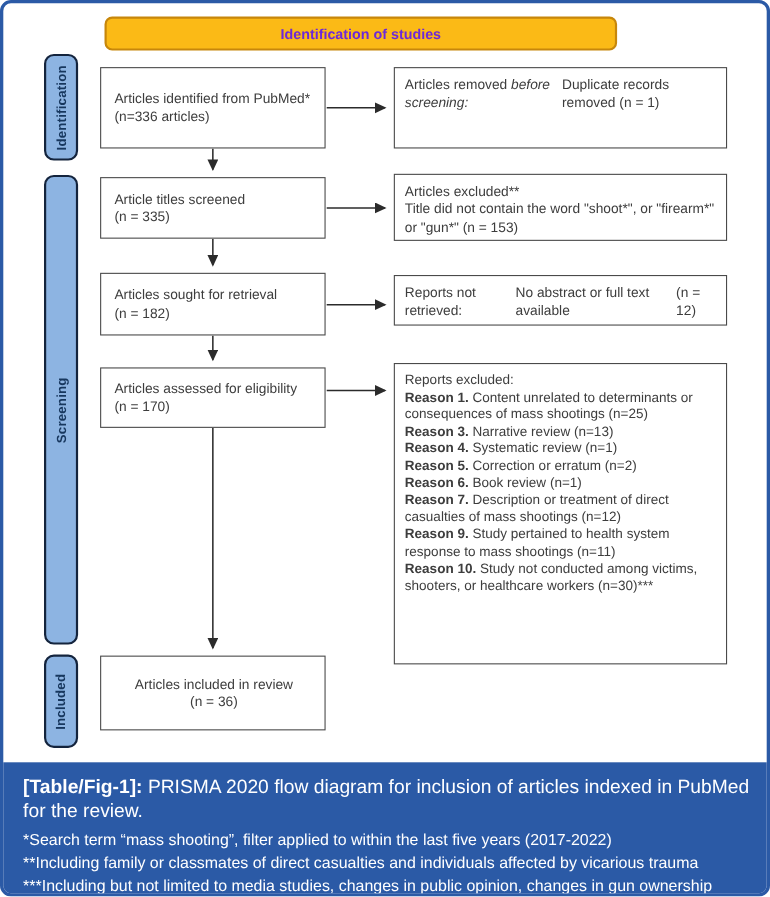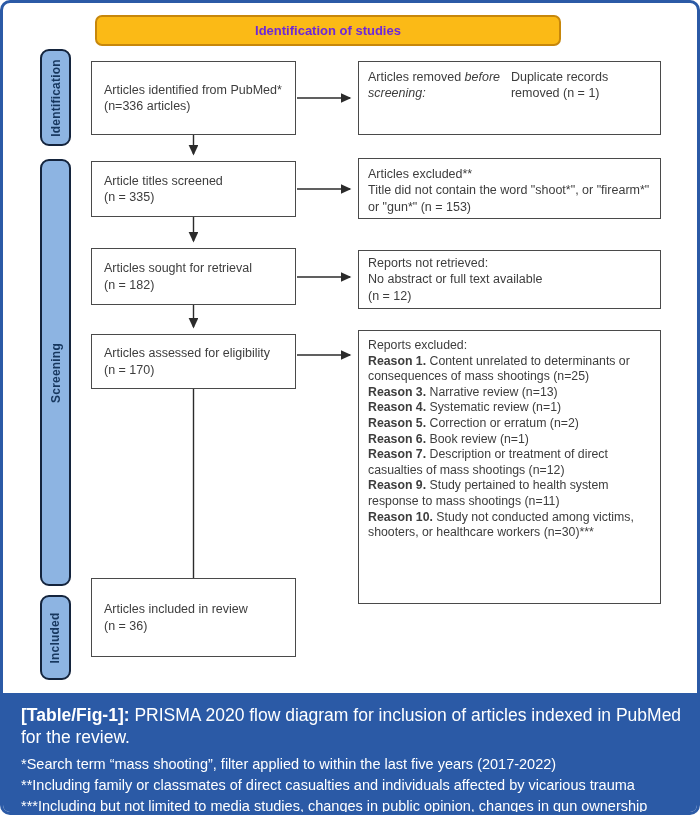--- a/index.html
+++ b/index.html
@@ -63,25 +63,25 @@
     padding: 6px 10px 6px 12px;
   }
   .fbox.side {
     left: 355px; width: 303px;
     padding: 7px 9px;
   }
   .b1 { top: 58px;  height: 74px; }
   .b2 { top: 158px; height: 56px; }
   .b3 { top: 245px; height: 57px; }
   .b4 { top: 331px; height: 55px; }
-  .b5 { top: 575px; height: 79px; }
+  .b5 { top: 593px; height: 68px; text-align: center; }
 
   .r1 { top: 58px;  height: 74px; display: flex; flex-direction: row; justify-content: center; }
   .r2 { top: 155px; height: 61px; }
-  .r3 { top: 247px; height: 59px; display: flex; flex-direction: column; justify-content: center; }
+  .r3 { top: 247px; height: 46px; display: flex; justify-content: center; }
   .r4 { top: 327px; height: 274px; font-size: 12.3px; line-height: 1.27; }
 
   .it { font-style: italic; }
   .rlabel { font-weight: bold; }
 
   
   svg.arrows {
     position: absolute;
     left: 0; top: 0;
     width: 700px; height: 690px;

